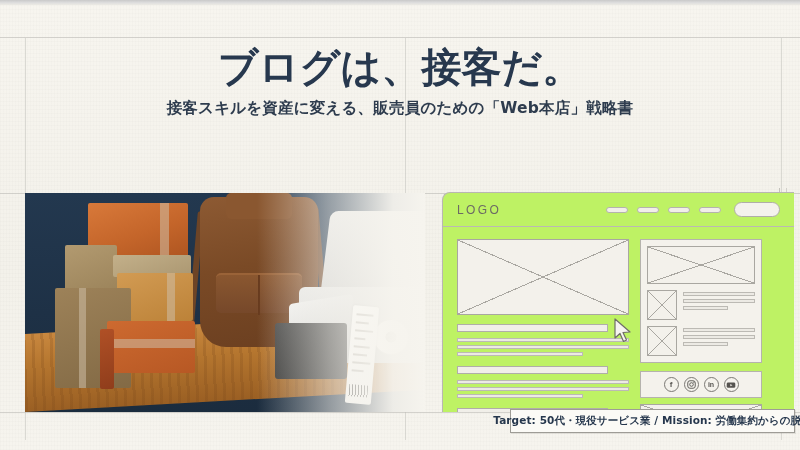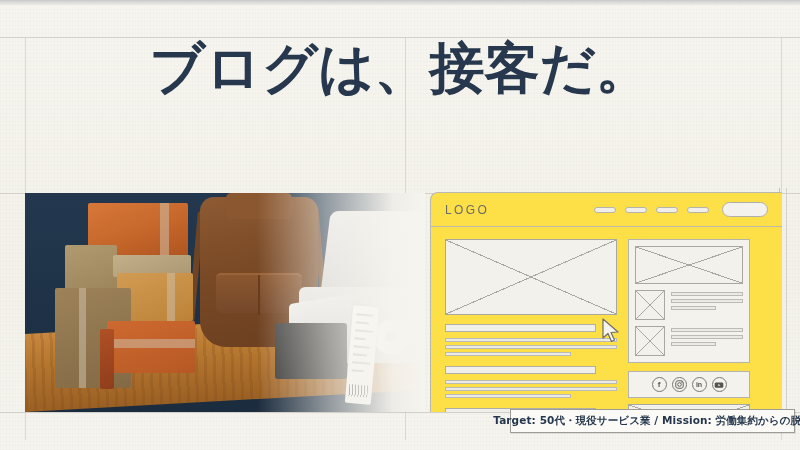--- a/index.html
+++ b/index.html
@@ -40,22 +40,22 @@
   #headline{
     position:absolute; left:0; top:36px; width:800px;
     text-align:center; z-index:40;
   }
   #title-en{
     font-size:47px; font-weight:bold; letter-spacing:.5px;
     color:#27384e; line-height:1.06;
     font-family:"Liberation Sans","DejaVu Sans",sans-serif;
   }
   #title-ja{
-    font-size:55px; font-weight:bold; letter-spacing:0px;
-    color:#27384e; line-height:1.14; margin-top:1px;
+    font-size:40px; font-weight:bold; letter-spacing:0px;
+    color:#27384e; line-height:1.14; margin-top:9px;
     font-family:"DejaVu Sans","Liberation Sans",sans-serif;
   }
   #subtitle{
     font-size:15.5px; font-weight:bold; color:#2e3c4e;
     margin-top:7px; letter-spacing:.2px;
     font-family:"DejaVu Sans","Liberation Sans",sans-serif;
   }
 
   
   #photo{
@@ -118,22 +118,22 @@
     position:absolute; inset:0;
     background:linear-gradient(90deg,rgba(246,244,238,0) 58%,rgba(246,244,238,.55) 76%,rgba(246,244,238,.96) 92%,#f6f4ee 100%);
   }
 
   
   #wireframe{
     position:absolute; left:430px; top:188px; width:365px; height:224px;
     z-index:20;
   }
   #wf-window{
-    position:absolute; left:0; top:4px; width:352px; height:220px;
-    background:#fde047;
+    position:absolute; left:12px; top:4px; width:352px; height:220px;
+    background:#bef264;
     border:1px solid #b9b7b1; border-radius:8px 0 0 0;
     border-right:none; border-bottom:none;
     overflow:hidden;
   }
   #wf-topbar{
     position:absolute; left:0; top:0; width:100%; height:34px;
     border-bottom:1px solid #bbb9b3;
     display:flex; align-items:center; padding:0 14px;
   }
   #wf-logo{ font-size:12px; letter-spacing:2.4px; color:#6c6a65; }
@@ -214,20 +214,21 @@
 
   <div class="vline" style="left:25px;  top:38px; height:402px;"></div>
   <div class="vline" style="left:405px; top:38px; height:402px;"></div>
   <div class="vline" style="left:781px; top:38px; height:402px;"></div>
   <div class="hline" style="left:0; top:37px;  width:800px;"></div>
   <div class="hline" style="left:0; top:193px; width:800px;"></div>
   <div class="hline" style="left:0; top:412px; width:800px;"></div>
 
   <div id="headline">
     <div id="title-ja">ブログは、接客だ。</div>
+    <div id="subtitle">接客スキルを資産に変える、販売員のための「Web本店」戦略書</div>
   </div>
 
   <div id="photo">
     <div id="photo-wall"></div>
     <div id="photo-counter"></div>
 
     <div class="apron-strap" style="left:168px; top:18px; height:112px; transform:rotate(5deg);"></div>
     <div class="apron-strap" style="left:292px; top:14px; height:108px; transform:rotate(-5deg);"></div>
     <div id="apron">
       <div id="apron-pocket"></div>

